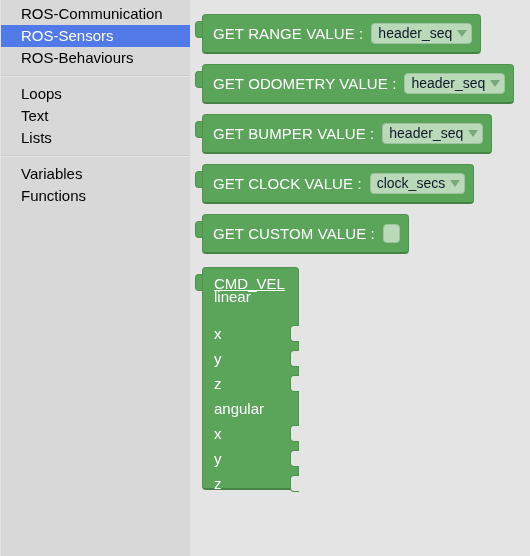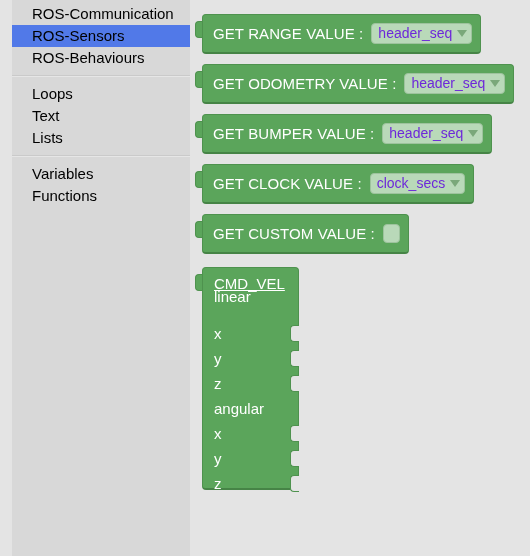--- a/index.html
+++ b/index.html
@@ -11,21 +11,21 @@
     height: 556px;
     background: #e4e4e4;
     font-family: "Liberation Sans", sans-serif;
     overflow: hidden;
     position: relative;
   }
 
   
   #toolbox {
     position: absolute;
-    left: 12px;
+    left: 1px;
     top: 0;
     width: 190px;
     height: 556px;
     background: #d8d8d8;
     box-sizing: border-box;
     padding-top: 3px;
   }
   .tree-group {
     padding: 0;
   }
@@ -39,21 +39,21 @@
     height: 22px;
     line-height: 22px;
     padding-left: 20px;
     font-size: 15px;
     color: #000;
     white-space: nowrap;
     cursor: pointer;
   }
   .tree-item.selected {
     background: #5179e8;
-    color: #000000;
+    color: #ffffff;
   }
 
   
   #workspace {
     position: absolute;
     left: 190px;
     top: 0;
     width: 340px;
     height: 556px;
     background: #e4e4e4;
@@ -107,21 +107,21 @@
     align-items: center;
     background: #b9d9b9;
     border: 1px solid #9dc39d;
     border-radius: 4px;
     height: 21px;
     margin-left: 8px;
     padding: 0 4px 0 6px;
     box-sizing: border-box;
   }
   .field-text {
-    color: #6d28d9;
+    color: #0f172a;
     font-size: 14px;
     line-height: 21px;
     white-space: nowrap;
     text-align: center;
   }
   .field-arrow {
     width: 0;
     height: 0;
     border-left: 5px solid transparent;
     border-right: 5px solid transparent;

